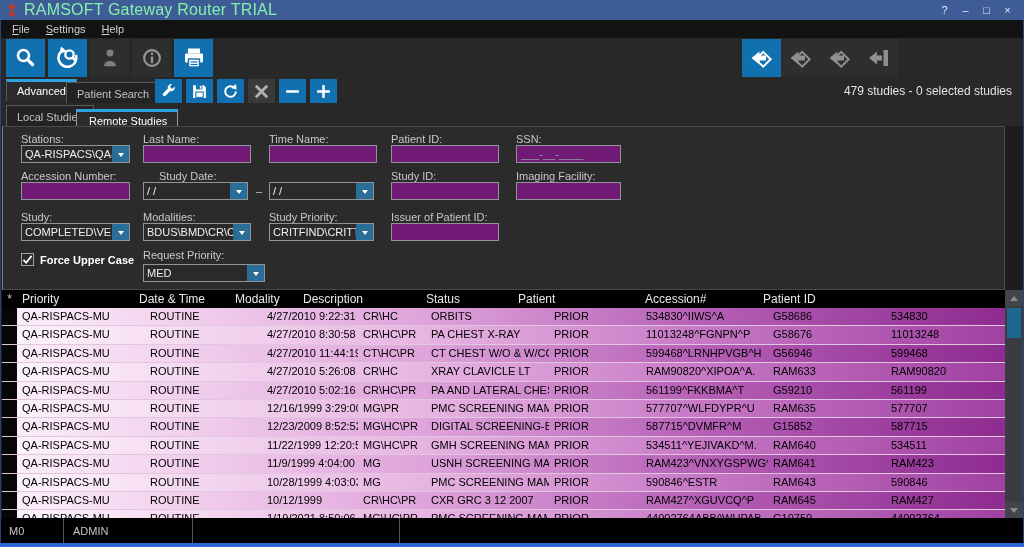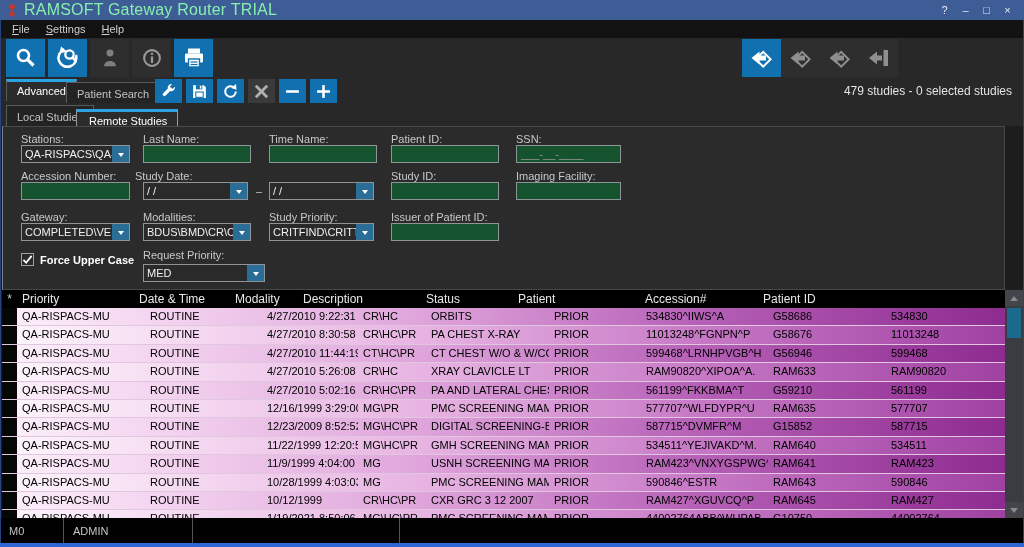--- a/index.html
+++ b/index.html
@@ -42,21 +42,21 @@
 
   
   .tabrow2 { position:absolute; left:0; top:103px; width:1024px; height:23px; background:#282828; }
   .tab-local { left:6px; top:2px; }
   .tab-remote { left:76px; top:6px; border-color:#9a9a9a;padding-left:12px; }
 
   
   .filterpanel { position:absolute; left:2px; top:126px; width:1003px; height:164px;
     background:#2b2b2b; border:1px solid #4a4a4a; border-left:1px solid #808080; }
   .f-label { position:absolute; font-size:11px; color:#c8c8c8; white-space:nowrap; }
-  .f-input { position:absolute; height:18px; background:#14532d; border:1px solid #8f9499;
+  .f-input { position:absolute; height:18px; background:#701a75; border:1px solid #8f9499;
     color:#e8e8e8; font-size:11px; line-height:16px; padding:0 4px; white-space:nowrap; overflow:hidden; }
   .f-combo { position:absolute; height:18px; background:#2a2a2a; border:1px solid #8f9499;
     display:flex; align-items:center; }
   .f-combo .val { flex:1; color:#f0f0f0; font-size:11px; padding:0 3px; white-space:nowrap; overflow:hidden; }
   .combo-arrow { width:17px; height:100%; background:#2a6e97; display:flex; align-items:center; justify-content:center; }
   .combo-arrow i { width:0; height:0; border:3.5px solid transparent; border-top:4.5px solid #fff; margin-top:4px; }
   .mask { color:#9a9a9a; }
   .date-sep { position:absolute; color:#c8c8c8; font-size:11px; }
   .checkrow { position:absolute; left:18px; top:126px; display:flex; align-items:center; gap:6px; }
   .checkbox { width:13px; height:13px; background:#2a2a2a; border:1px solid #a0a0a0;
@@ -250,40 +250,40 @@
   <div class="f-input" style="left:140px; top:18px; width:108px;"></div>
   <div class="f-label" style="left:266px; top:6px;">Time Name:</div>
   <div class="f-input" style="left:266px; top:18px; width:108px;"></div>
   <div class="f-label" style="left:388px; top:6px;">Patient ID:</div>
   <div class="f-input" style="left:388px; top:18px; width:108px;"></div>
   <div class="f-label" style="left:513px; top:6px;">SSN:</div>
   <div class="f-input mask" style="left:513px; top:18px; width:105px;">___-__-____</div>
 
   <div class="f-label" style="left:18px; top:43px;">Accession Number:</div>
   <div class="f-input" style="left:18px; top:55px; width:109px;"></div>
-  <div class="f-label" style="left:132px; top:43px;text-align:right;">Study Date:</div>
+  <div class="f-label" style="left:156px; top:43px;text-align:right;">Study Date:</div>
   <div class="f-combo" style="left:140px; top:55px; width:105px;">
     <span class="val">/ /</span>
     <span class="combo-arrow">
         <i></i>
       </span>
   </div>
   <div class="date-sep" style="left:253px; top:58px;">–</div>
   <div class="f-combo" style="left:266px; top:55px; width:105px;">
     <span class="val">/ /</span>
     <span class="combo-arrow">
         <i></i>
       </span>
   </div>
   <div class="f-label" style="left:388px; top:43px;">Study ID:</div>
   <div class="f-input" style="left:388px; top:55px; width:108px;"></div>
   <div class="f-label" style="left:513px; top:43px;">Imaging Facility:</div>
   <div class="f-input" style="left:513px; top:55px; width:105px;"></div>
 
-  <div class="f-label" style="left:18px; top:84px;">Gateway:</div>
+  <div class="f-label" style="left:18px; top:84px;">Study:</div>
   <div class="f-combo" style="left:18px; top:96px; width:109px;">
     <span class="val">COMPLETED\VERIFI</span>
     <span class="combo-arrow">
         <i></i>
       </span>
   </div>
   <div class="f-label" style="left:140px; top:84px;">Modalities:</div>
   <div class="f-combo" style="left:140px; top:96px; width:108px;">
     <span class="val">BDUS\BMD\CR\CT\I</span>
     <span class="combo-arrow">

